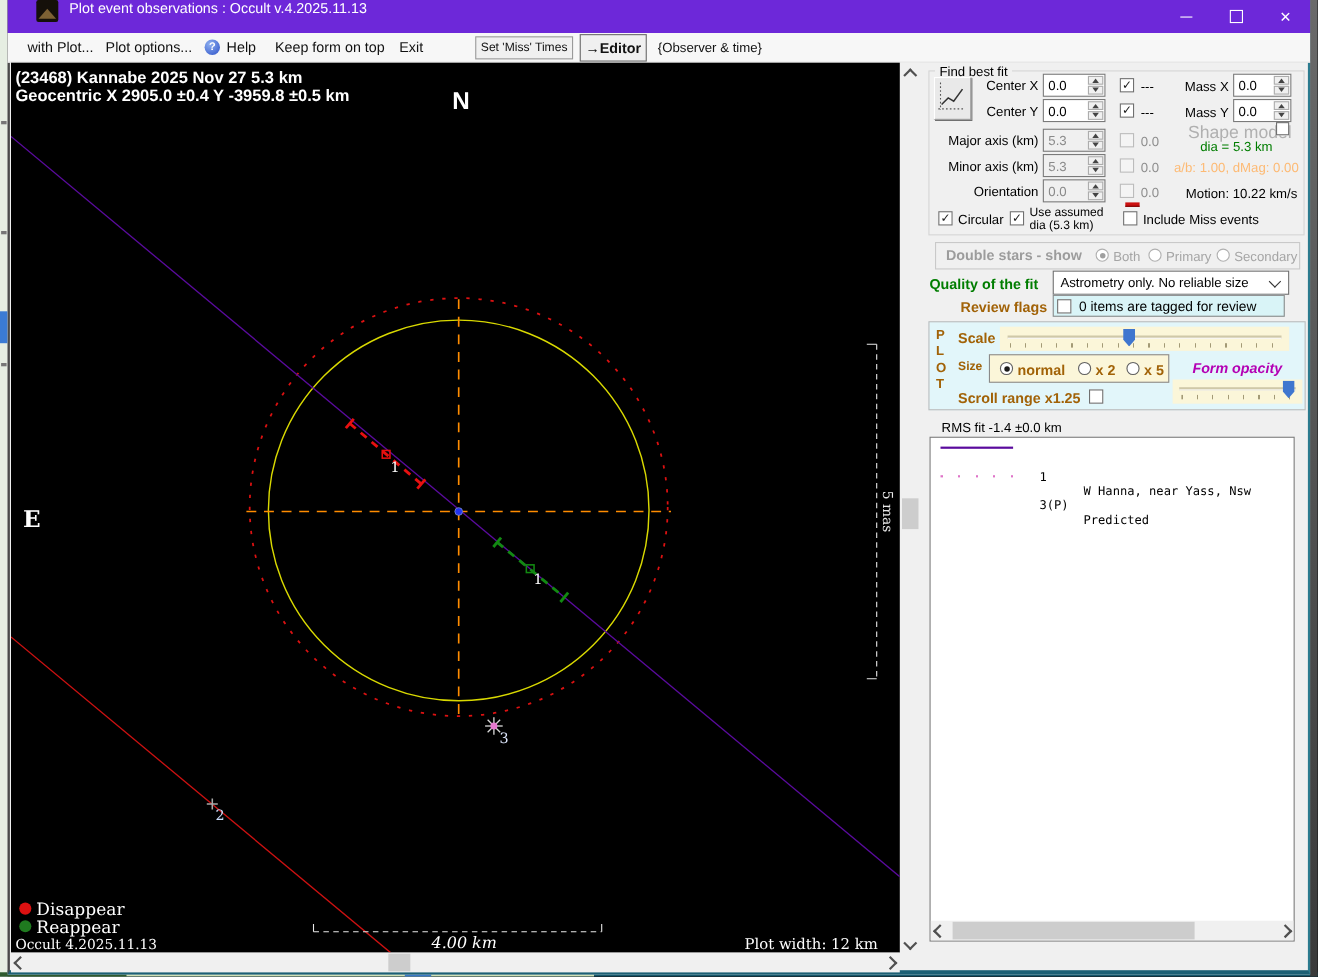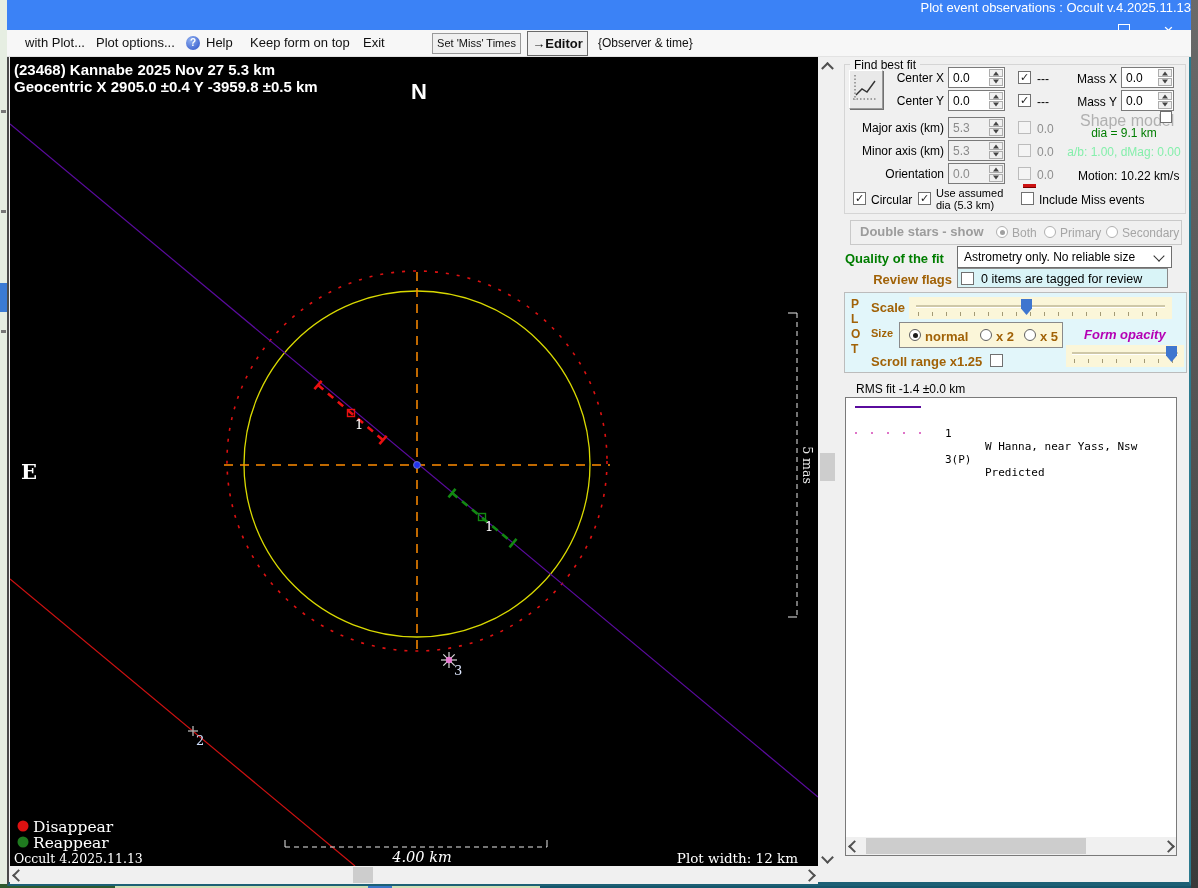--- a/index.html
+++ b/index.html
@@ -6,21 +6,21 @@
   #root{position:relative;width:1198px;height:888px;overflow:hidden;background:#111;
         font-family:"Liberation Sans",sans-serif;}
   .abs{position:absolute;}
   .lbl{position:absolute;font-size:12px;color:#000;white-space:nowrap;}
   .b{font-weight:bold;}
   .rt{text-align:right;}
   .gray{color:#8f8f8f;}
   
   #win-chrome{left:7px;top:0;width:1184px;height:886px;background:#f0f0f0;box-sizing:border-box;
       border-left:2px solid #4a4a4a;border-right:2px solid #2b7a8e;border-bottom:4px solid #1c6075;}
-  #titlebar{left:7px;top:0;width:1184px;height:30px;background:#3b82f6;display:flex;align-items:flex-end;flex-direction:column;}
+  #titlebar{left:7px;top:0;width:1184px;height:30px;background:#6d28d9;display:flex;align-items:flex-start;}
   #titlebar .title{color:#fff;font-size:13px;margin-left:10px;}
   #app-icon{width:20px;height:20px;margin-left:26px;background:#15100a;position:relative;overflow:hidden;border-radius:2px;}
   #app-icon::after{content:"";position:absolute;left:2px;bottom:3px;width:0;height:0;
       border-left:8px solid transparent;border-right:8px solid transparent;border-bottom:9px solid #7d6134;}
   .cap-btn{width:45px;height:30px;display:flex;align-items:center;justify-content:center;color:#fff;}
   .glyph-min{width:11px;height:1px;background:#fff;}
   .glyph-max{width:10px;height:10px;border:1px solid #fff;}
   .glyph-close{font-size:17px;line-height:17px;}
   
   #menubar{left:7px;top:30px;width:1184px;height:27px;background:#f7f7f7;border-bottom:1px solid #e3e3e3;box-sizing:border-box;}
@@ -82,21 +82,21 @@
   .sw{position:absolute;left:9px;width:66px;height:2px;top:5px;}
   .sw1{background:#5a0b9d;}
   .sw2{background:#dd1111;}
   .sw3{background:repeating-linear-gradient(90deg,#df74c8 0 2px,transparent 2px 16px);}
   .obs-num{position:absolute;left:99px;width:34px;}
   .obs-name{position:absolute;left:139px;right:2px;overflow:hidden;}
   
   .dkred{color:#a16207;}
   .grn{color:#007d00;}
   .mag{color:#b400b4;}
-  .blu{color:#86efac;}
+  .blu{color:#fdba74;}
 </style>
 </head>
 <body>
 
 <div id="root">
 
   <div class="abs" style="left:0;top:0;width:7px;height:888px;background:#e6eee2;">
     <div class="abs" style="left:0;top:283px;width:7px;height:29px;background:#3b7bd4;"></div>
     <div class="abs" style="left:1px;top:110px;width:5px;height:3px;background:#777;"></div>
     <div class="abs" style="left:1px;top:210px;width:5px;height:3px;background:#777;"></div>
@@ -292,21 +292,21 @@
   <div class="lbl rt" style="left:852px;top:121px;width:92px;">Major axis (km)</div>
   <div class="nud disabled" style="left:948px;top:117px;width:57px;">
     <input value="5.3" style="">
     <span class="nud-spin">
         <span class="spbtn up"></span>
         <span class="spbtn dn"></span>
       </span>
   </div>
   <span class="cb disabled" style="left:1018px;top:121px;"></span>
   <div class="lbl gray" style="left:1037px;top:122px;">0.0</div>
-  <div class="lbl grn" style="left:1060px;top:126px;width:128px;text-align:center;">dia = 9.1 km</div>
+  <div class="lbl grn" style="left:1060px;top:126px;width:128px;text-align:center;">dia = 5.3 km</div>
 
   <div class="lbl rt" style="left:852px;top:144px;width:92px;">Minor axis (km)</div>
   <div class="nud disabled" style="left:948px;top:140px;width:57px;">
     <input value="5.3" style="">
     <span class="nud-spin">
         <span class="spbtn up"></span>
         <span class="spbtn dn"></span>
       </span>
   </div>
   <span class="cb disabled" style="left:1018px;top:144px;"></span>

